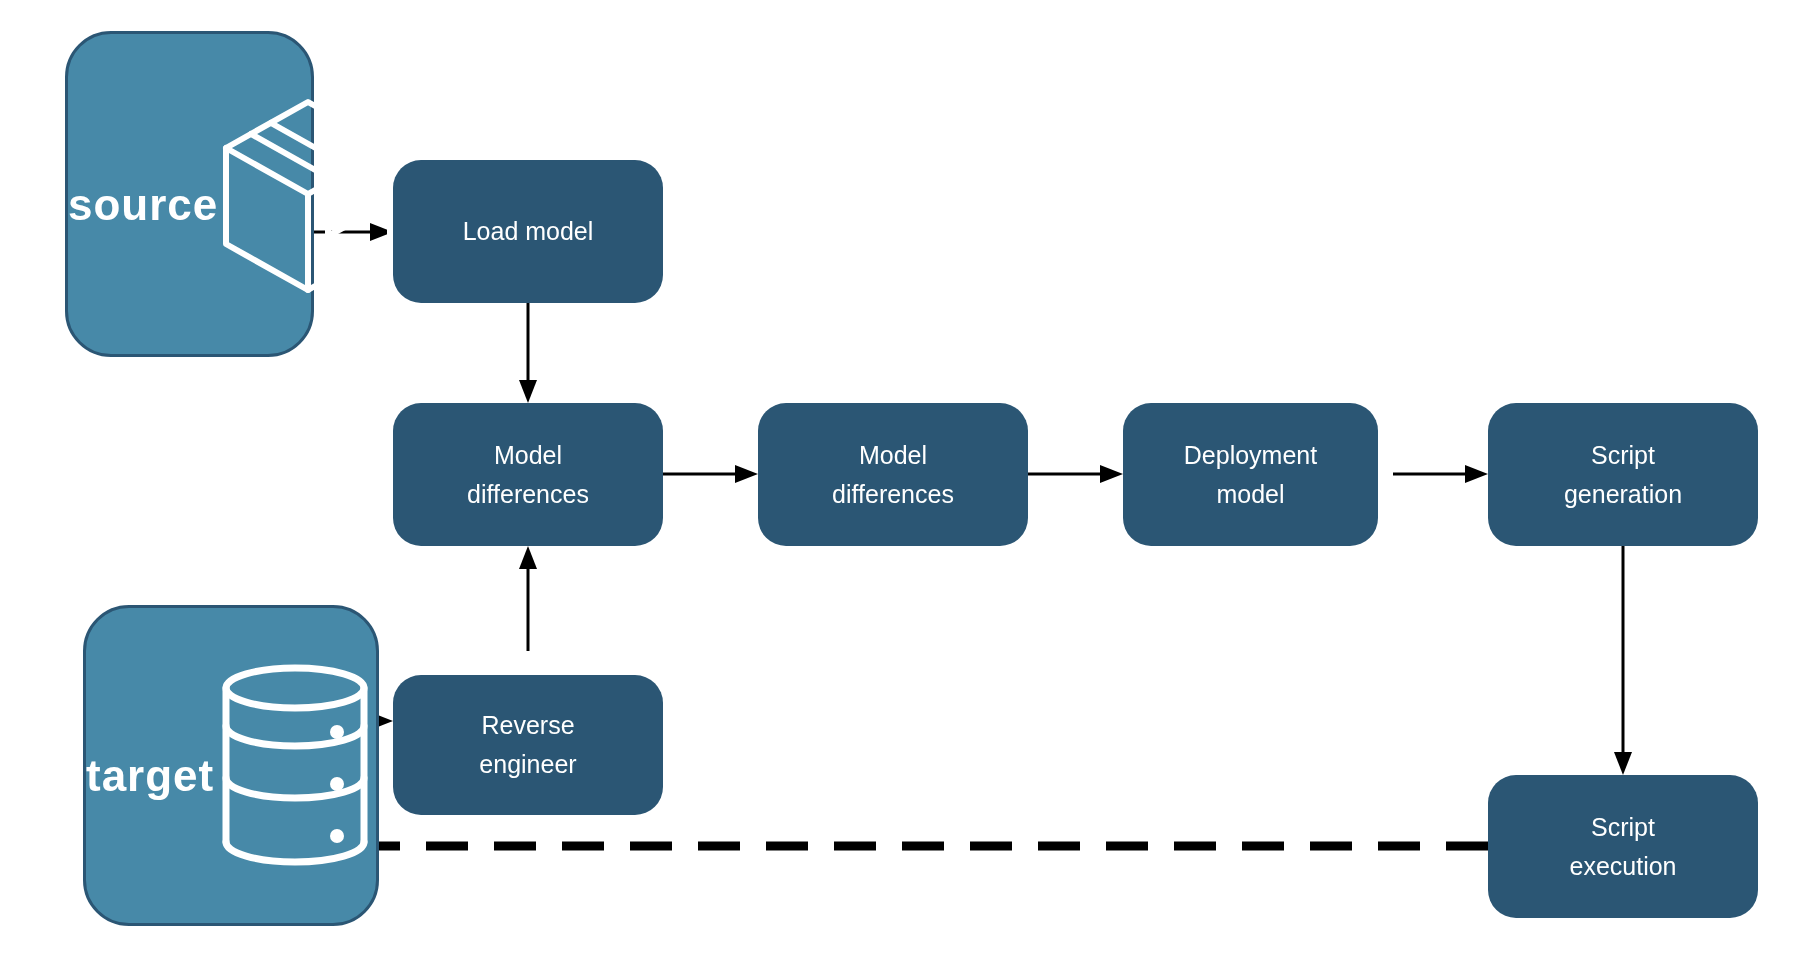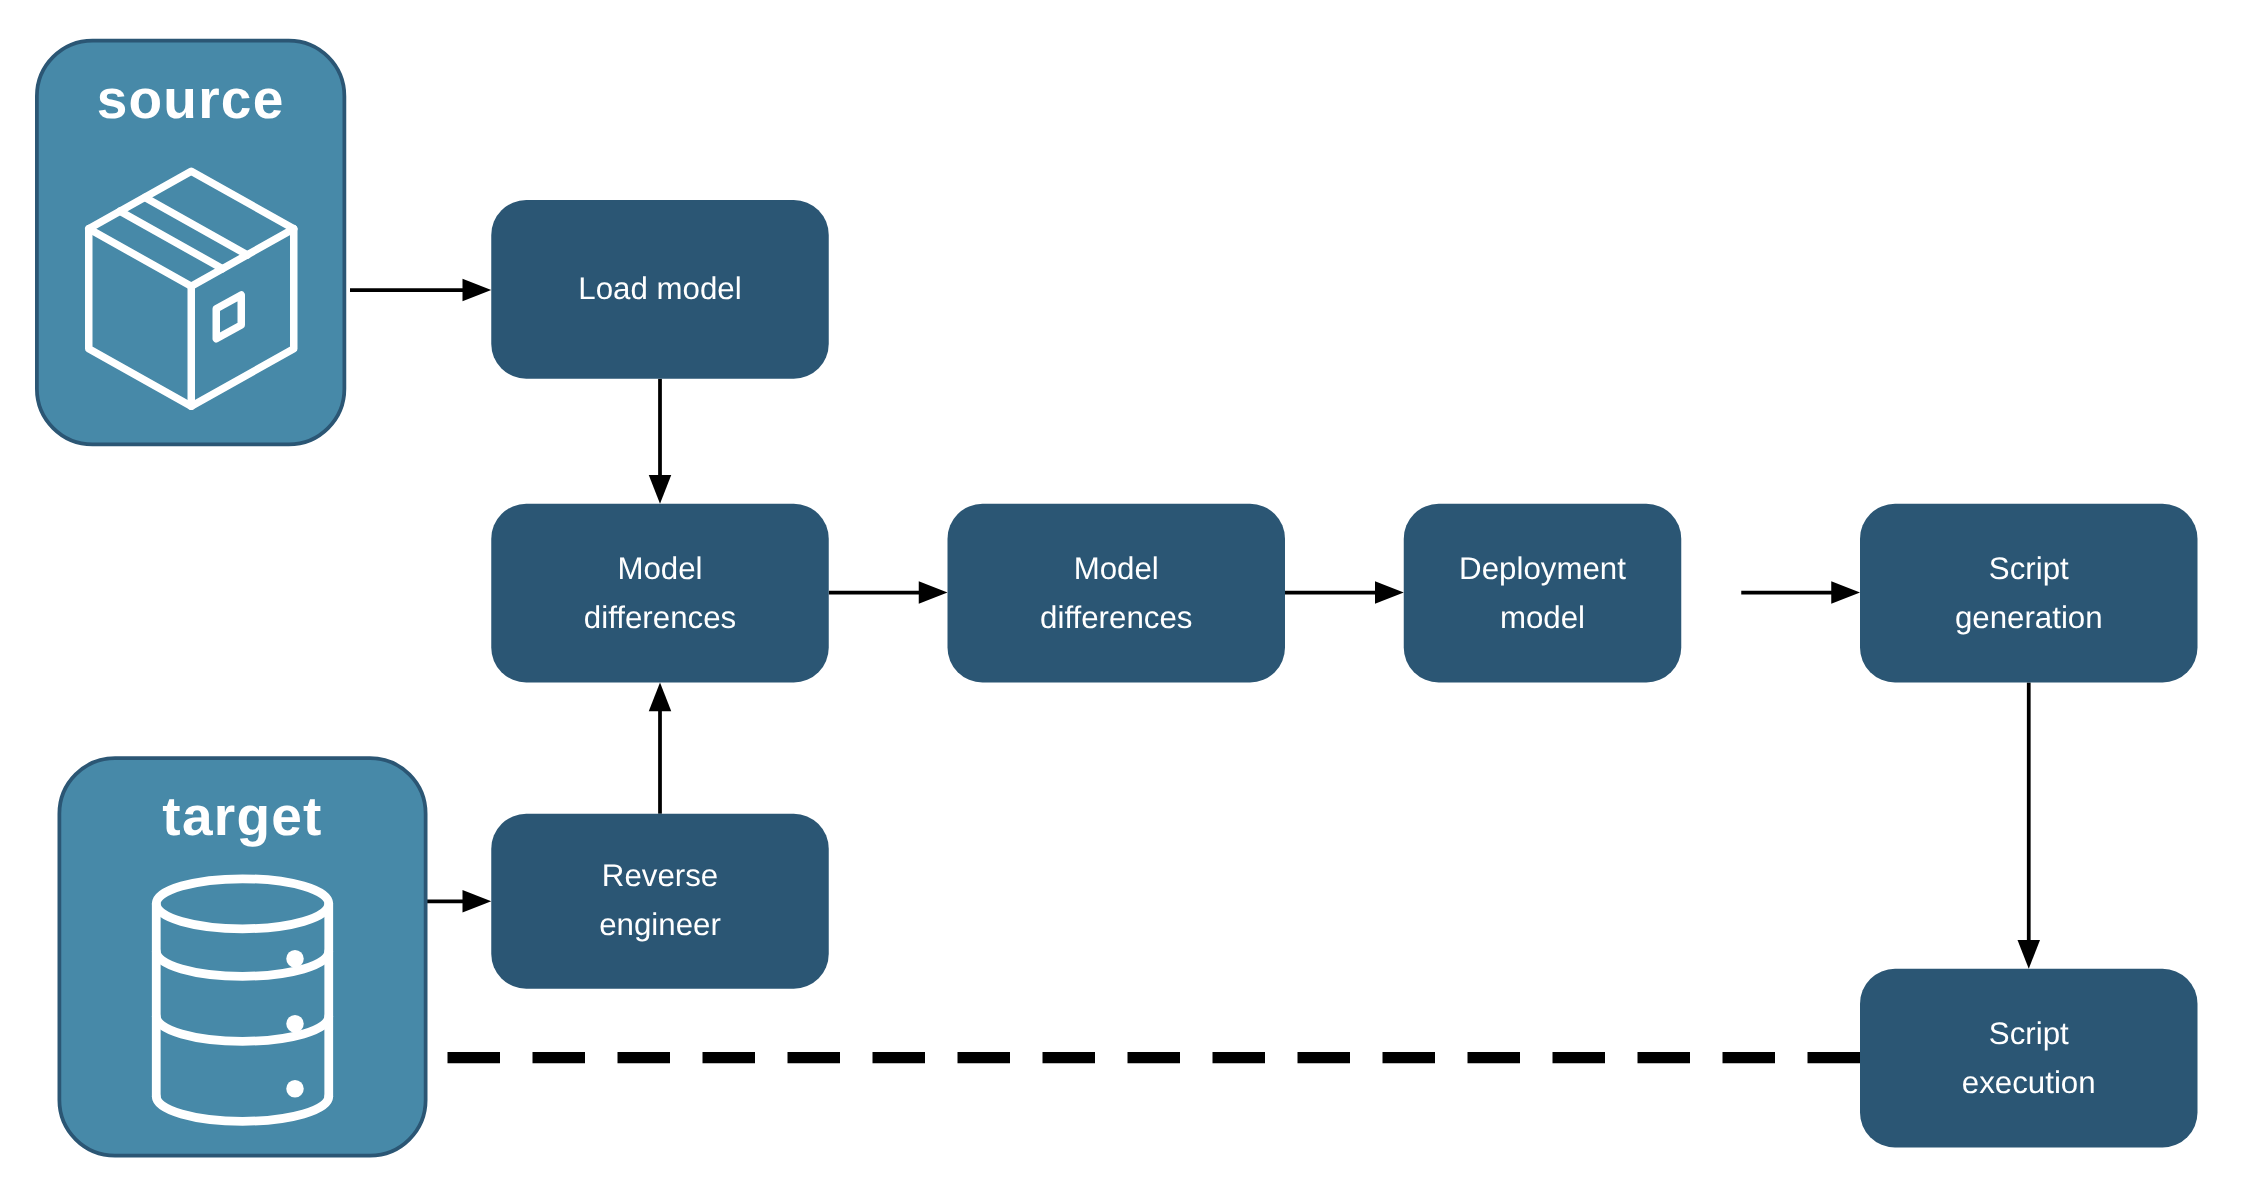--- a/index.html
+++ b/index.html
@@ -18,21 +18,21 @@
   .edges-layer{position:absolute;left:0;top:0;width:1800px;height:959px;}
   .edge-line{stroke:var(--arrow);stroke-width:3;fill:none;}
   .edge-line-dashed{stroke:var(--arrow);stroke-width:9;fill:none;stroke-dasharray:42 26;}
   .edge-head{fill:var(--arrow);stroke:none;}
 
   .entity{
     position:absolute;box-sizing:border-box;
     background:var(--entity-fill);
     border:3px solid var(--entity-border);
     border-radius:46px;
-    display:flex;flex-direction:column;align-items:center;
+    display:flex;flex-direction:row;align-items:center;margin-left:37px;
   }
   .entity-label{
     margin-top:22px;
     color:var(--text-light);
     font-size:44px;font-weight:bold;letter-spacing:1px;
     line-height:1.1;
   }
   .entity-icon{flex:1;display:flex;align-items:center;justify-content:center;width:100%;}
   .icon-stroke{stroke:var(--text-light);fill:none;stroke-width:6;stroke-linejoin:round;stroke-linecap:round;}
   .icon-stroke-db{stroke:var(--text-light);fill:none;stroke-width:7;stroke-linejoin:round;stroke-linecap:round;}
@@ -44,23 +44,23 @@
     border-radius:28px;
     display:flex;flex-direction:column;align-items:center;justify-content:center;
     color:var(--text-light);
     font-size:25px;line-height:39px;text-align:center;
   }
   .process span{display:block;white-space:nowrap;}
 
   #node-load-model       {left:393px; top:160px; width:270px; height:143px;}
   #node-model-comparison {left:393px; top:403px; width:270px; height:143px;}
   #node-model-differences{left:758px; top:403px; width:270px; height:143px;}
-  #node-deployment-plan  {left:1123px;top:403px; width:222px; height:143px;}
+  #node-deployment-plan  {left:1123px;top:403px; width:255px; height:143px;}
   #node-script-generation{left:1488px;top:403px; width:270px; height:143px;}
-  #node-reverse-engineer {left:393px; top:651px; width:270px; height:140px;}
+  #node-reverse-engineer {left:393px; top:675px; width:270px; height:140px;}
   #node-script-execution {left:1488px;top:775px; width:270px; height:143px;}
 
   #entity-source{left:28px; top:31px;  width:249px; height:326px;}
   #entity-target{left:46px; top:605px; width:296px; height:321px;}
 </style>
 </head>
 <body>
 
 <div class="canvas">
 

